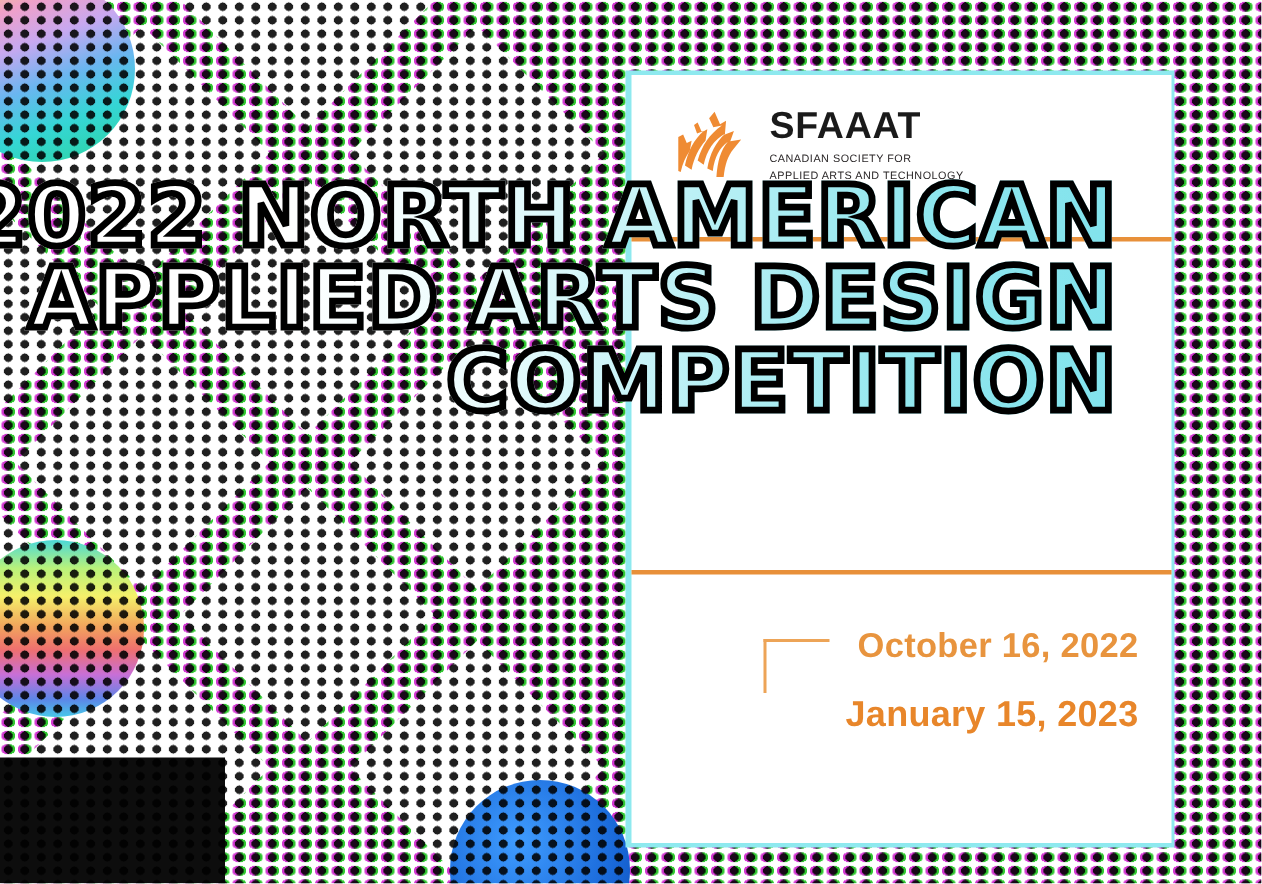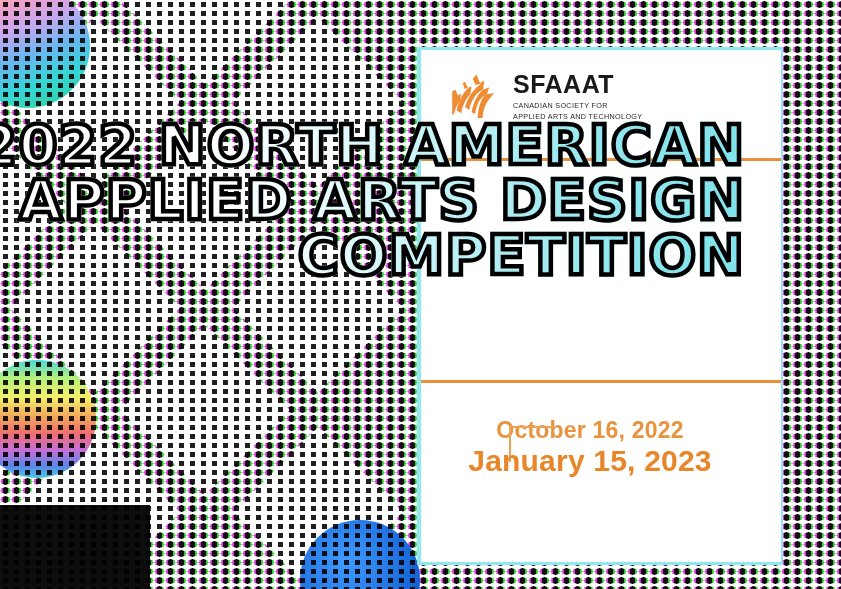--- a/index.html
+++ b/index.html
@@ -165,42 +165,42 @@
   .tline.l1 { font-size: 56px; }
   .tline.l2 { font-size: 56px; }
   .tline.l3 { font-size: 56px; }
 
   
   .dates {
     position: absolute;
     left: 0;
     top: 368px;
     width: 360px;
-    text-align: center;
+    text-align: right;
     padding-right: 22px;
     box-sizing: border-box;
     color: #e8903a;
   }
   .date-row {
     position: relative;
     line-height: 1.12;
     white-space: nowrap;
   }
   .date-from {
     font-size: 23px;
     font-weight: bold;
     letter-spacing: 0.2px;
     color: #e8943e;
   }
   .date-to {
-    font-size: 30px;
+    font-size: 24px;
     font-weight: bold;
     letter-spacing: 0.2px;
     color: #e8862a;
-    margin-top: 0;
+    margin-top: 20px;
   }
   .bracket {
     position: absolute;
     left: 88px;
     top: 8px;
     width: 42px;
     height: 34px;
     border-left: 2px solid #eda457;
     border-top: 2px solid #eda457;
   }

